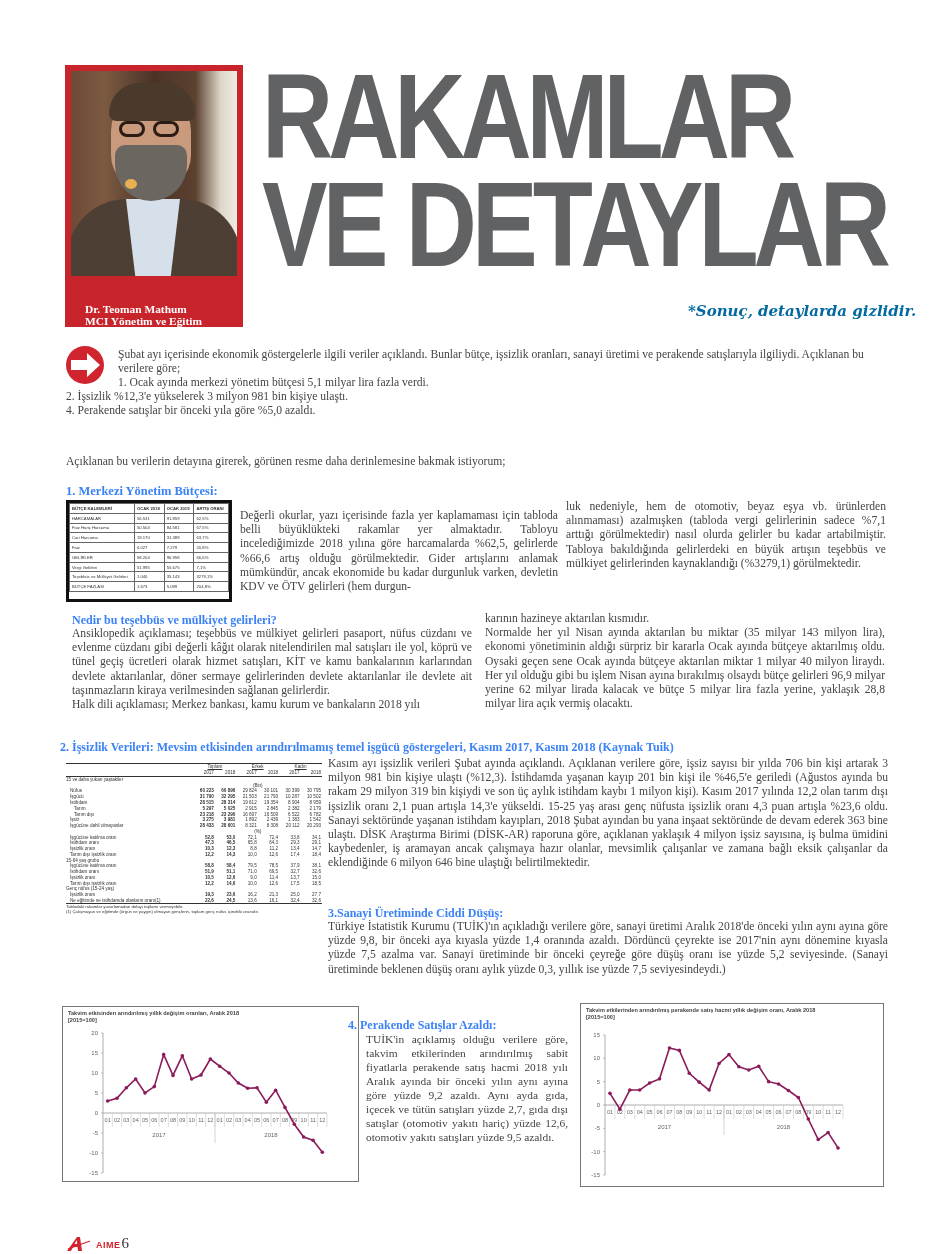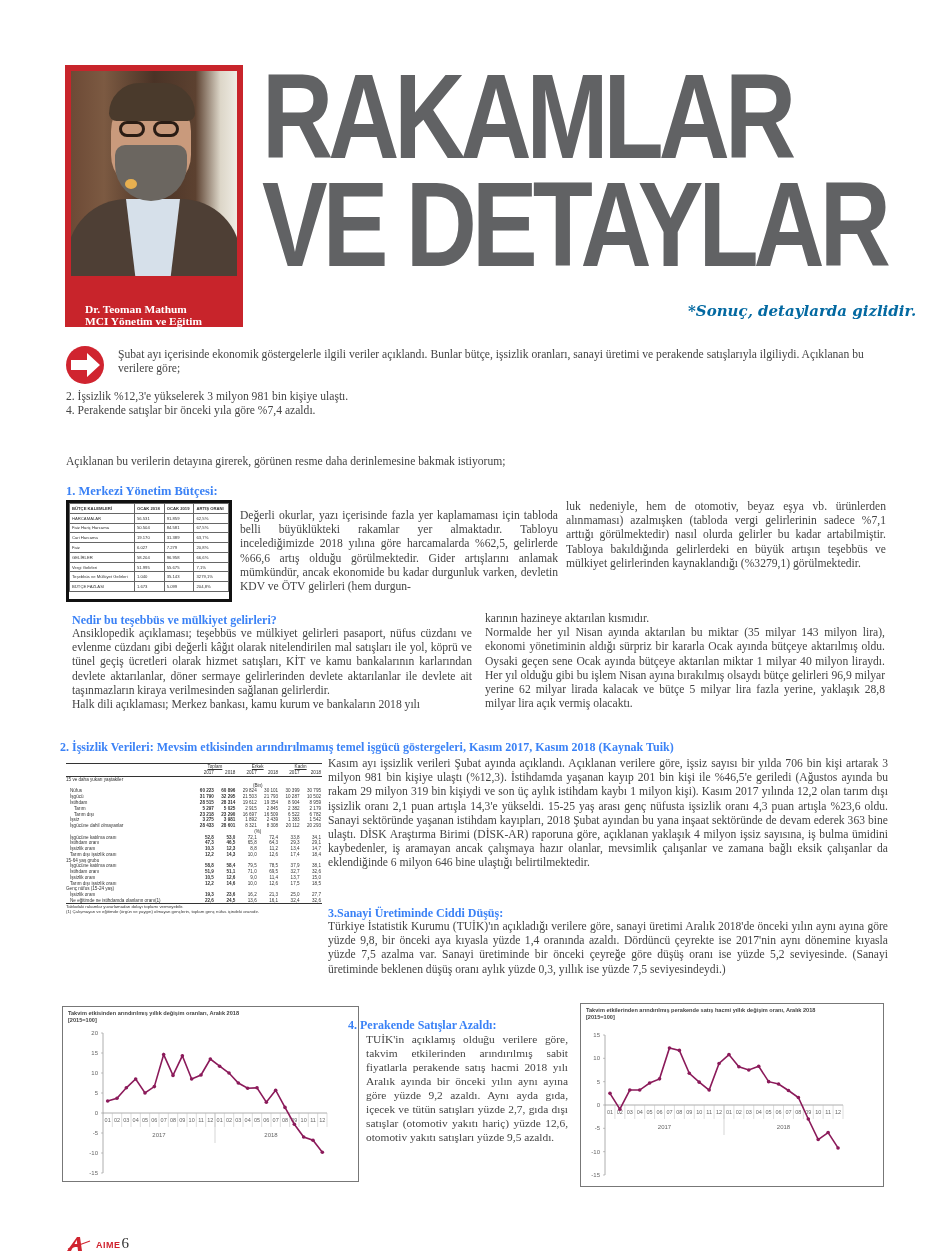--- a/index.html
+++ b/index.html
@@ -68,24 +68,25 @@
   <div>VE DETAYLAR</div>
 </div>
 <div class="abs tagline">*Sonuç, detaylarda gizlidir.</div>
 
 <svg class="abs arrow" viewBox="0 0 40 40">
   <circle cx="20" cy="20" r="19" fill="#d0242f"></circle>
   <path d="M6 15 H22 V8 L35 20 L22 32 V25 H6 Z" fill="#fff"></path>
 </svg>
 <div class="abs intro">
   <p class="t">Şubat ayı içerisinde ekonomik göstergelerle ilgili veriler açıklandı. Bunlar bütçe, işsizlik oranları, sanayi üretimi ve perakende satışlarıyla ilgiliydi. Açıklanan bu verilere göre;</p>
+  <p class="t" style="margin-left:0">1. Ocak ayında merkezi yönetim bütçesi 5,1 milyar lira fazla verdi.</p>
 </div>
 <div class="abs list" style="top:390px">
   <p class="t">2. İşsizlik %12,3'e yükselerek 3 milyon 981 bin kişiye ulaştı.</p>
-  <p class="t">4. Perakende satışlar bir önceki yıla göre %7,4 azaldı.</p>
+  <p class="t">4. Perakende satışlar bir önceki yıla göre %5,0 azaldı.</p>
 </div>
 <div class="abs lead">
   <p class="t">Açıklanan bu verilerin detayına girerek, görünen resme daha derinlemesine bakmak istiyorum;</p>
 </div>
 
 <div class="abs red-h" style="left:66px;top:484px;font-size:12.5px;">1. Merkezi Yönetim Bütçesi:</div>
 <div class="abs budget-img">
   <table>
     <tbody id="budget-body">
         <tr>

